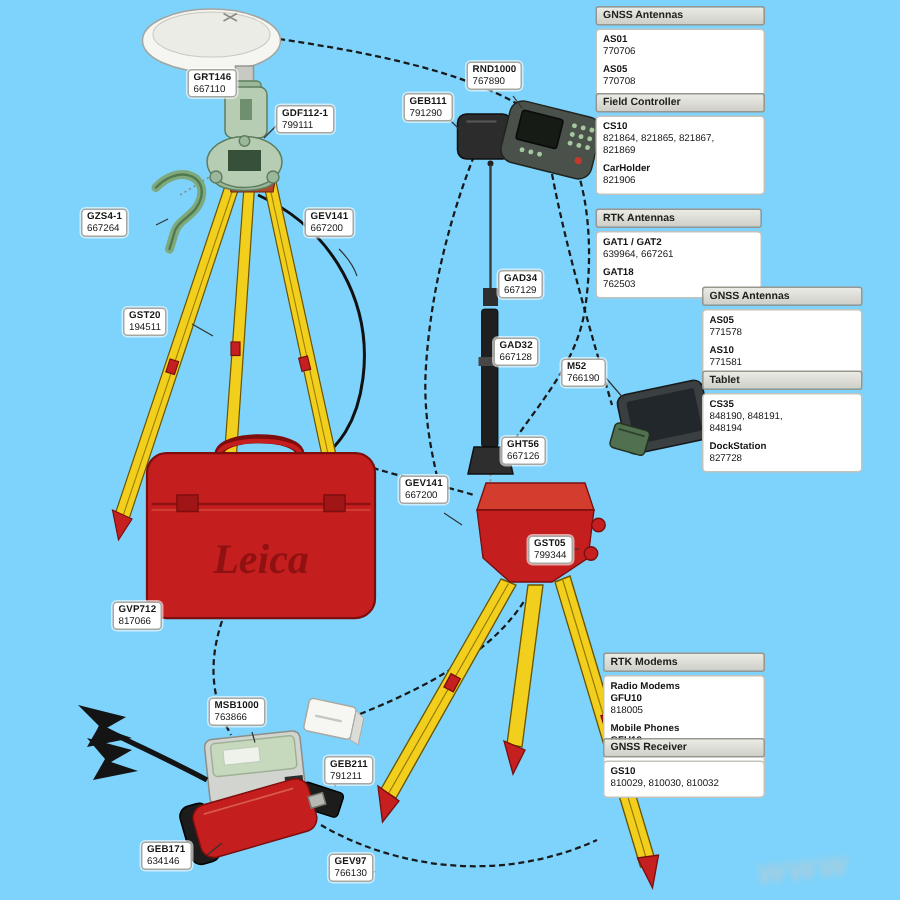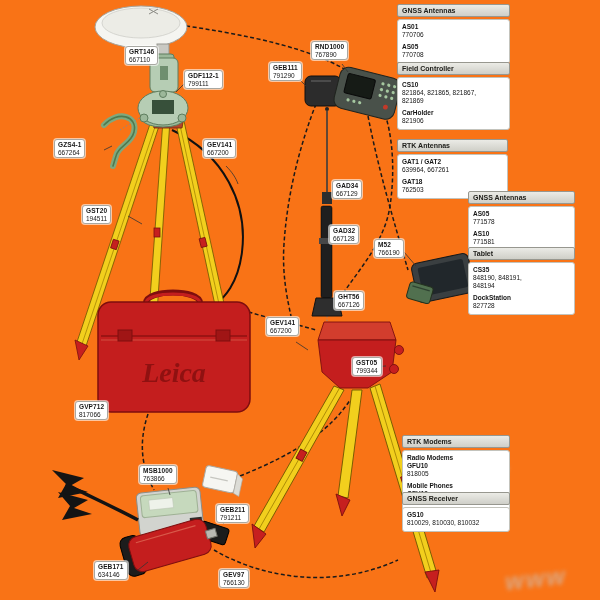--- a/index.html
+++ b/index.html
@@ -1,16 +1,16 @@
 <!DOCTYPE html>
 <html><head>
 <meta charset="utf-8">
 <style>
   html,body{margin:0;padding:0;background:#fff;}
-  #stage{position:relative;width:600px;height:600px;background:#f97316;overflow:hidden;
+  #stage{position:relative;width:600px;height:600px;background:#7dd3fc;overflow:hidden;
          font-family:"Liberation Sans",sans-serif;}
   svg{position:absolute;left:0;top:0;}
   
   .plabel{position:absolute;background:#ffffff;border:1px solid #a8a8a2;border-radius:3px;
           padding:1px 3px;white-space:nowrap;z-index:5;box-shadow:0 0 0 1px rgba(255,255,255,.6);}
   .pl-name{font-size:6.5px;line-height:7.5px;font-weight:bold;color:#161616;letter-spacing:.1px;}
   .pl-num{font-size:6.5px;line-height:7.5px;color:#161616;}
   
   .panel{position:absolute;z-index:4;}
   .panel-header{background:linear-gradient(#ebebe6,#cfcfc8);border:1px solid #97978f;

